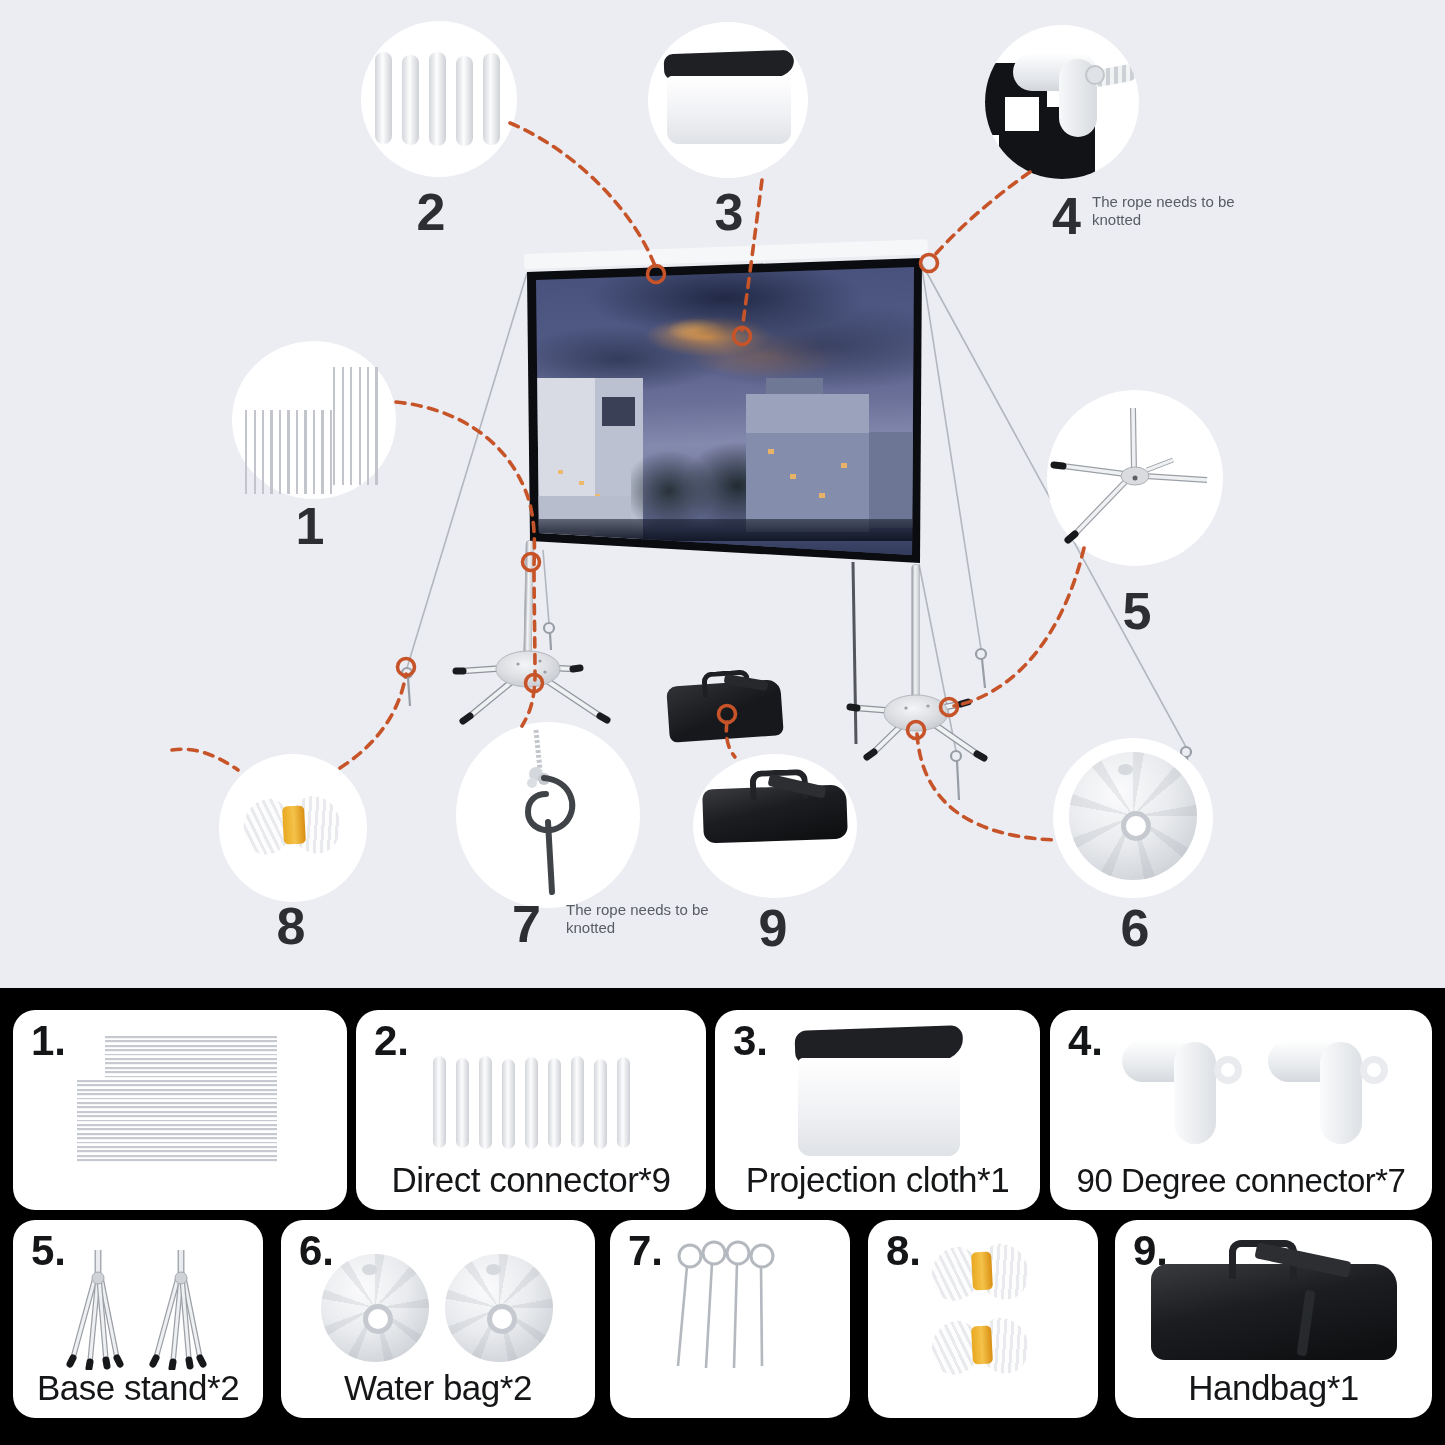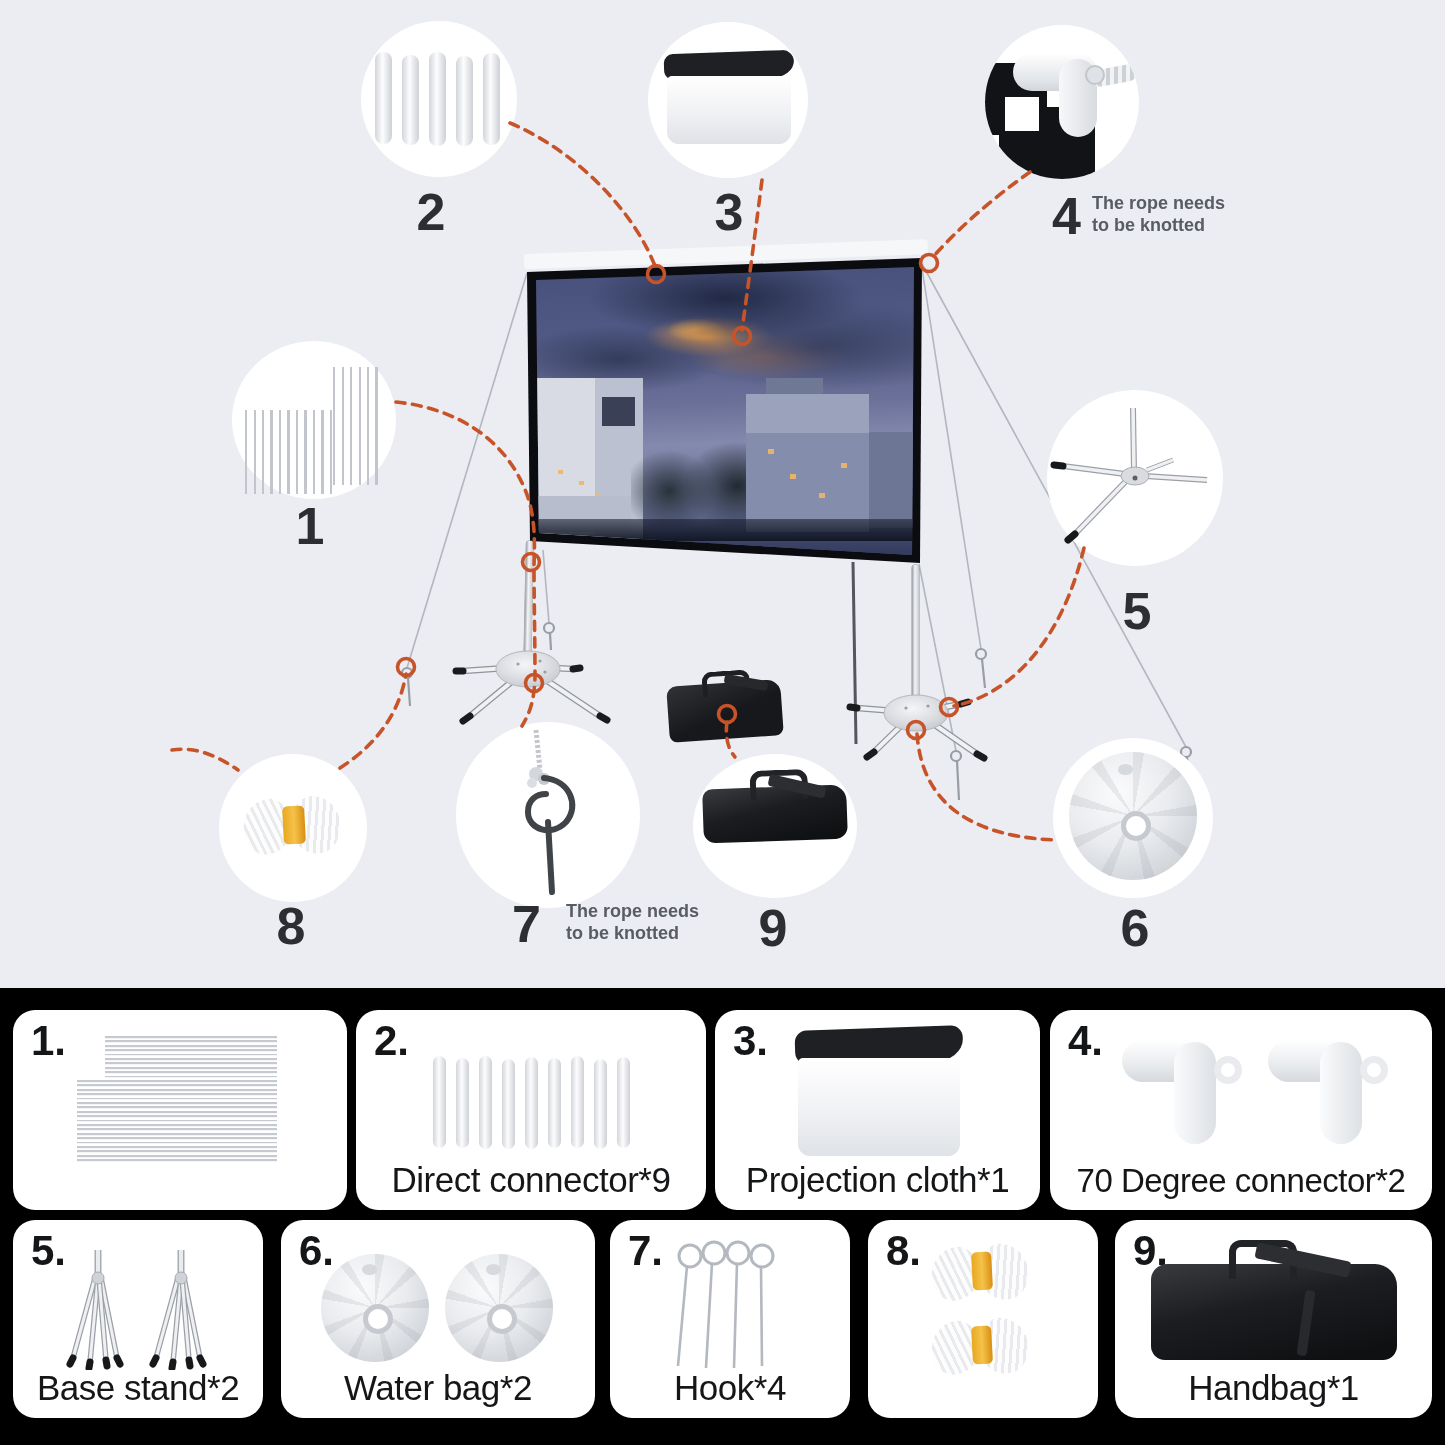--- a/index.html
+++ b/index.html
@@ -8,21 +8,21 @@
   .abs{position:absolute;}
   svg.layer{position:absolute;left:0;top:0;width:1445px;height:1445px;pointer-events:none;}
 
   
   .circle{position:absolute;background:#ffffff;border-radius:50%;}
 
   
   .co-num{position:absolute;font-size:52px;line-height:1;font-weight:700;color:#2d2e31;
           transform:translateX(-50%);}
   .co-num.left{transform:none;}
-  .co-note{position:absolute;font-size:18px;line-height:1.22;font-weight:700;color:#585c63;width:152px;}
+  .co-note{position:absolute;font-size:15px;line-height:1.22;font-weight:400;color:#585c63;width:152px;}
 
   
   .vlines{position:absolute;background:repeating-linear-gradient(90deg,#c2c6cc 0 2.2px,rgba(0,0,0,0) 2.2px 8.5px);}
   .hlines{position:absolute;background:repeating-linear-gradient(180deg,#c6cad0 0 1.8px,#f4f5f6 1.8px 2.7px,#ffffff 2.7px 4.4px);}
 
   
   .pill{background:linear-gradient(90deg,#d2d5da,#fdfdfe 45%,#cdd0d5);border-radius:8px;}
 
   
   .cloth{position:absolute;}
@@ -385,21 +385,21 @@
       <div class="elbow" style="left:72px;top:24px;width:130px;height:116px;">
         <div class="eh" style="left:0;top:6px;width:92px;height:42px;"></div>
         <div class="ev" style="left:52px;top:8px;width:42px;height:102px;"></div>
         <div class="ear" style="left:92px;top:22px;"></div>
       </div>
       <div class="elbow" style="left:218px;top:24px;width:130px;height:116px;">
         <div class="eh" style="left:0;top:6px;width:92px;height:42px;"></div>
         <div class="ev" style="left:52px;top:8px;width:42px;height:102px;"></div>
         <div class="ear" style="left:92px;top:22px;"></div>
       </div>
-      <div class="cap small">70 Degree connector*2</div>
+      <div class="cap small">90 Degree connector*7</div>
     </div>
 
     <div class="card" style="left:13px;top:232px;width:250px;height:198px;">
       <div class="num">5.</div>
       <svg class="abs" style="left:0;top:20px;" width="250" height="130">
         <g fill="none">
           <g transform="translate(0,0)">
             <line x1="85" y1="10" x2="85" y2="36" stroke="#a7abb2" stroke-width="7"></line>
               <line x1="85" y1="10" x2="85" y2="36" stroke="#e9ebee" stroke-width="4"></line>
             <line x1="82" y1="38" x2="60" y2="118" stroke="#9b9fa6" stroke-width="5.5"></line>
@@ -460,21 +460,20 @@
           <circle cx="80" cy="22" r="11" stroke-width="3"></circle>
             <line x1="77" y1="32" x2="68" y2="132" stroke-width="2.6"></line>
           <circle cx="104" cy="19" r="11" stroke-width="3"></circle>
             <line x1="102" y1="29" x2="96" y2="134" stroke-width="2.6"></line>
           <circle cx="128" cy="19" r="11" stroke-width="3"></circle>
             <line x1="127" y1="29" x2="124" y2="134" stroke-width="2.6"></line>
           <circle cx="152" cy="22" r="11" stroke-width="3"></circle>
             <line x1="151" y1="32" x2="152" y2="132" stroke-width="2.6"></line>
         </g>
       </svg>
-      <div class="cap">Hook*4</div>
     </div>
 
     <div class="card" style="left:868px;top:232px;width:230px;height:198px;">
       <div class="num">8.</div>
       <div class="rbundle" style="left:63px;top:22px;width:104px;height:62px;">
         <div class="lobe" style="left:0;top:6px;width:48px;height:52px;border-radius:60% 40% 55% 45%;transform:rotate(-16deg);"></div>
         <div class="lobe" style="left:48px;top:3px;width:50px;height:54px;border-radius:40% 60% 45% 55%;transform:rotate(14deg);"></div>
         <div class="band" style="left:41px;top:10px;width:20px;height:38px;transform:rotate(-3deg);"></div>
       </div>
       <div class="rbundle" style="left:63px;top:96px;width:104px;height:62px;">

